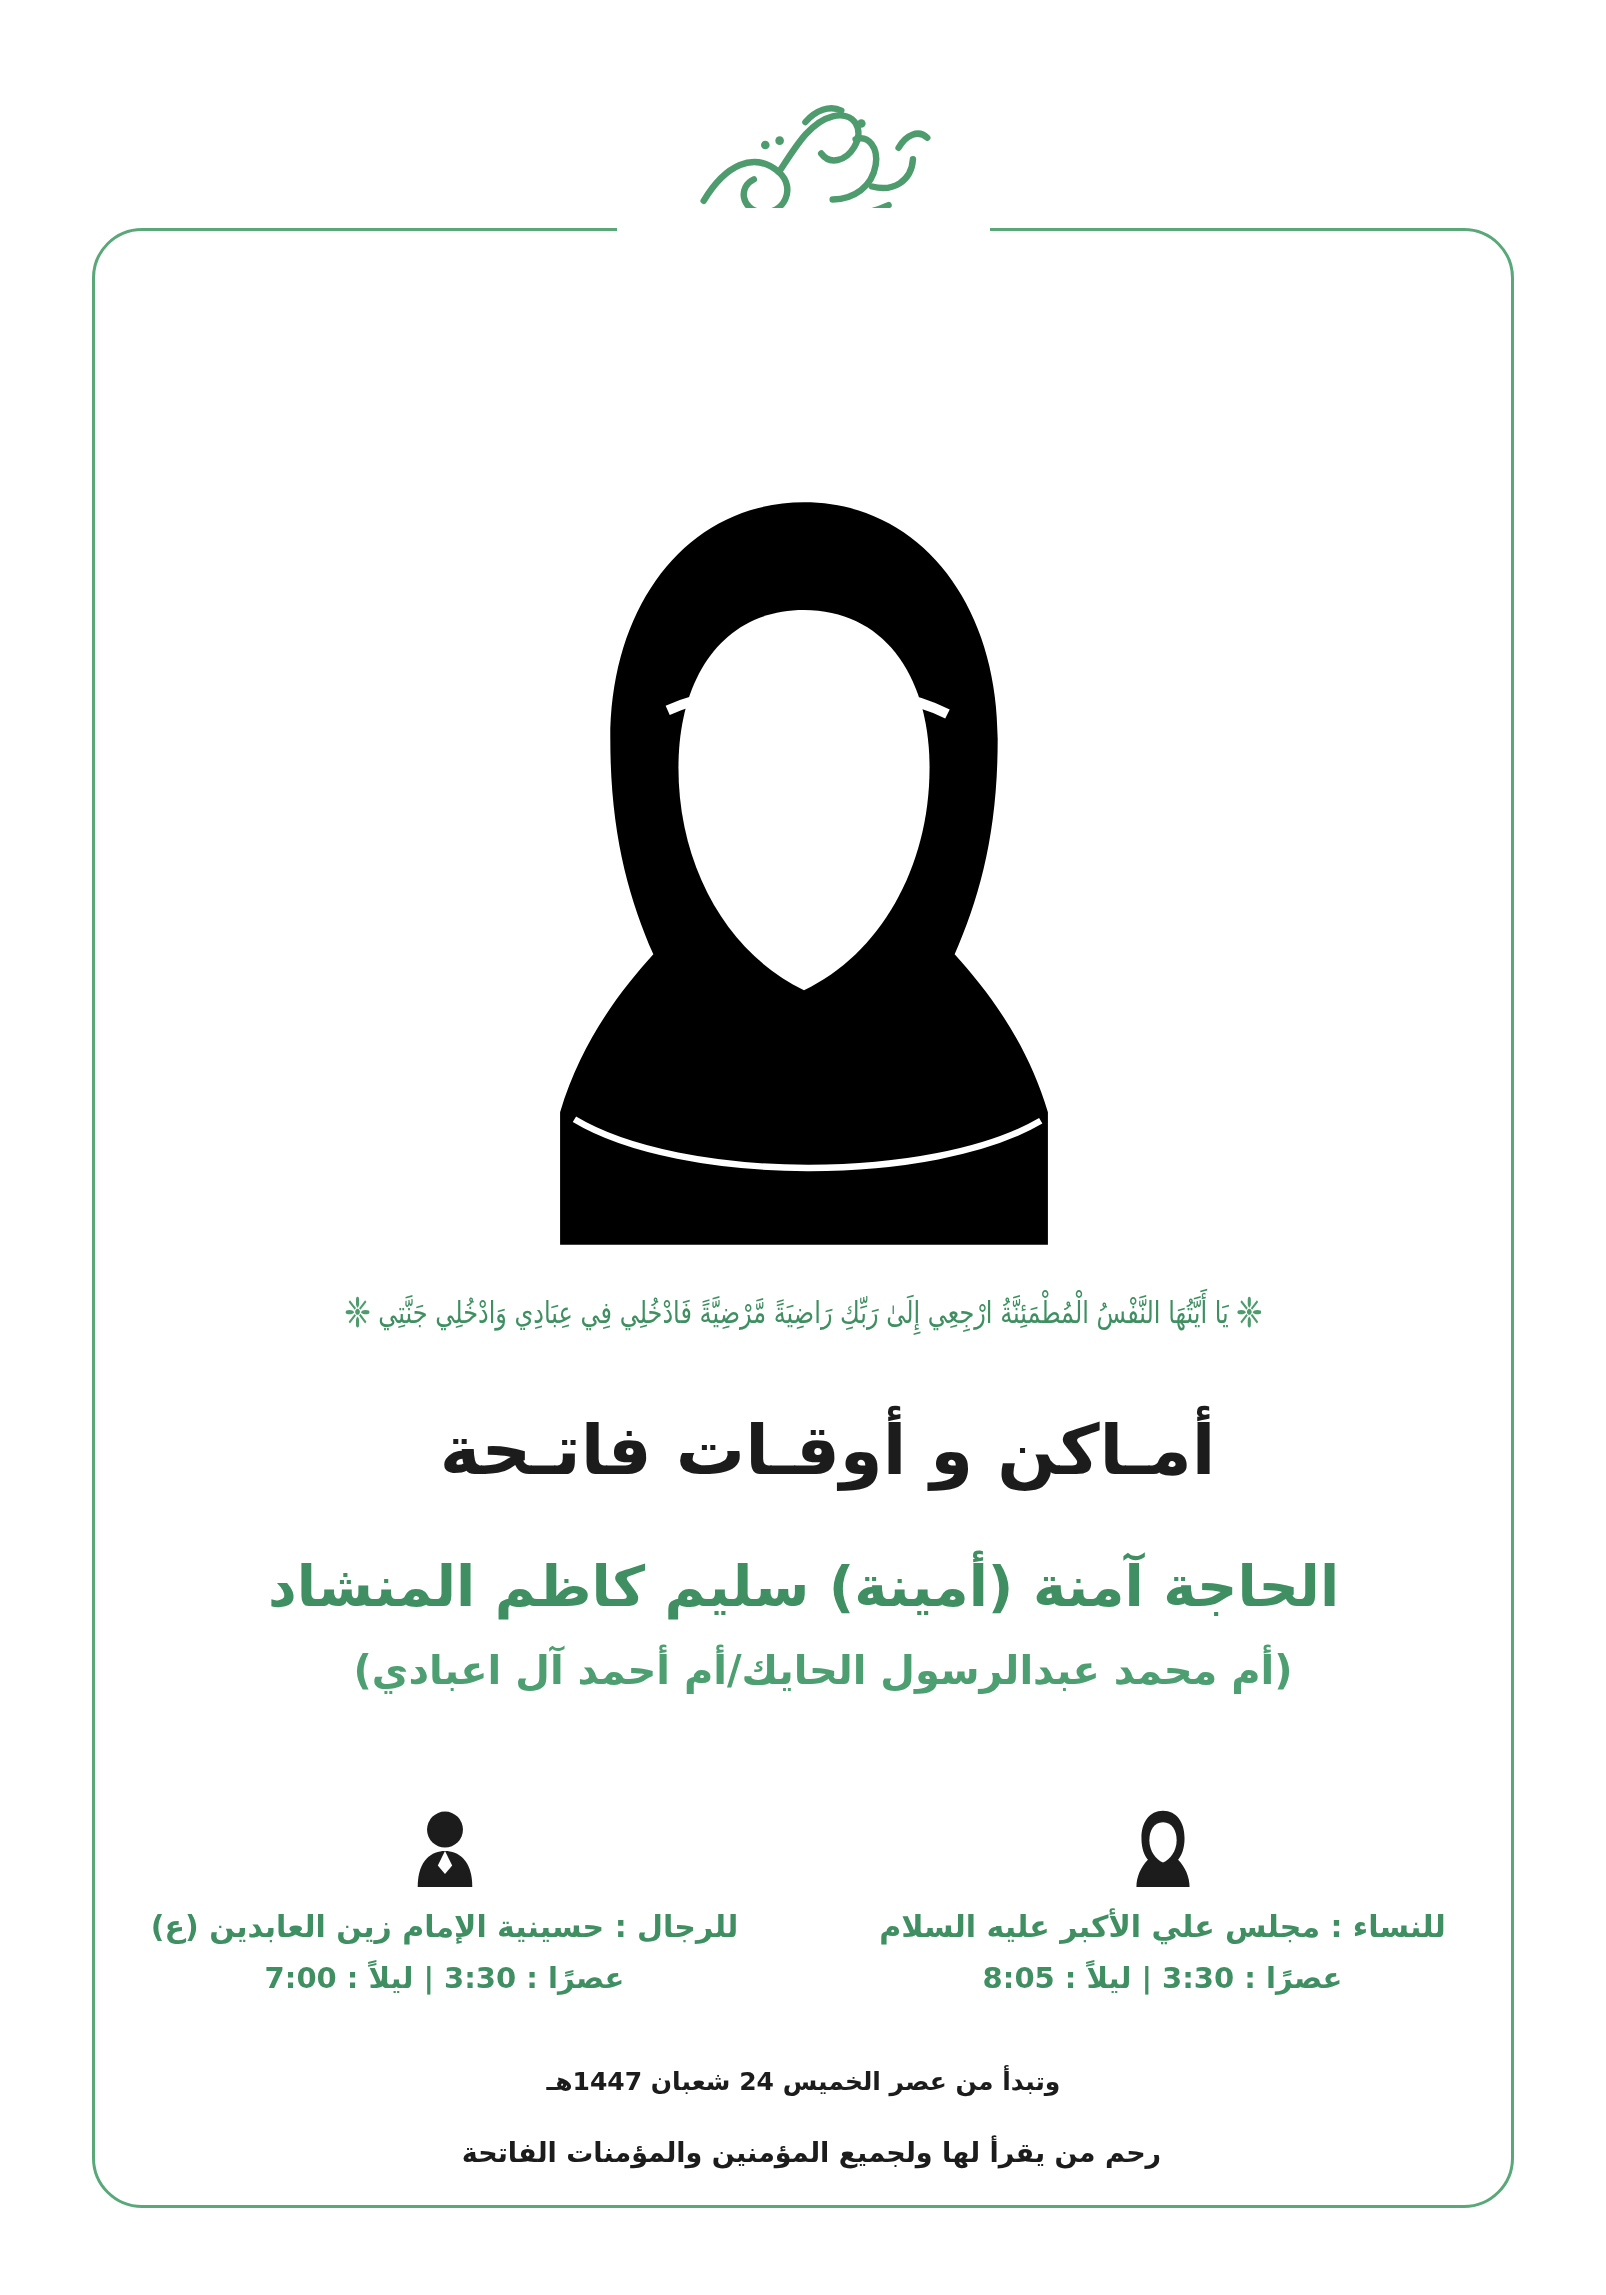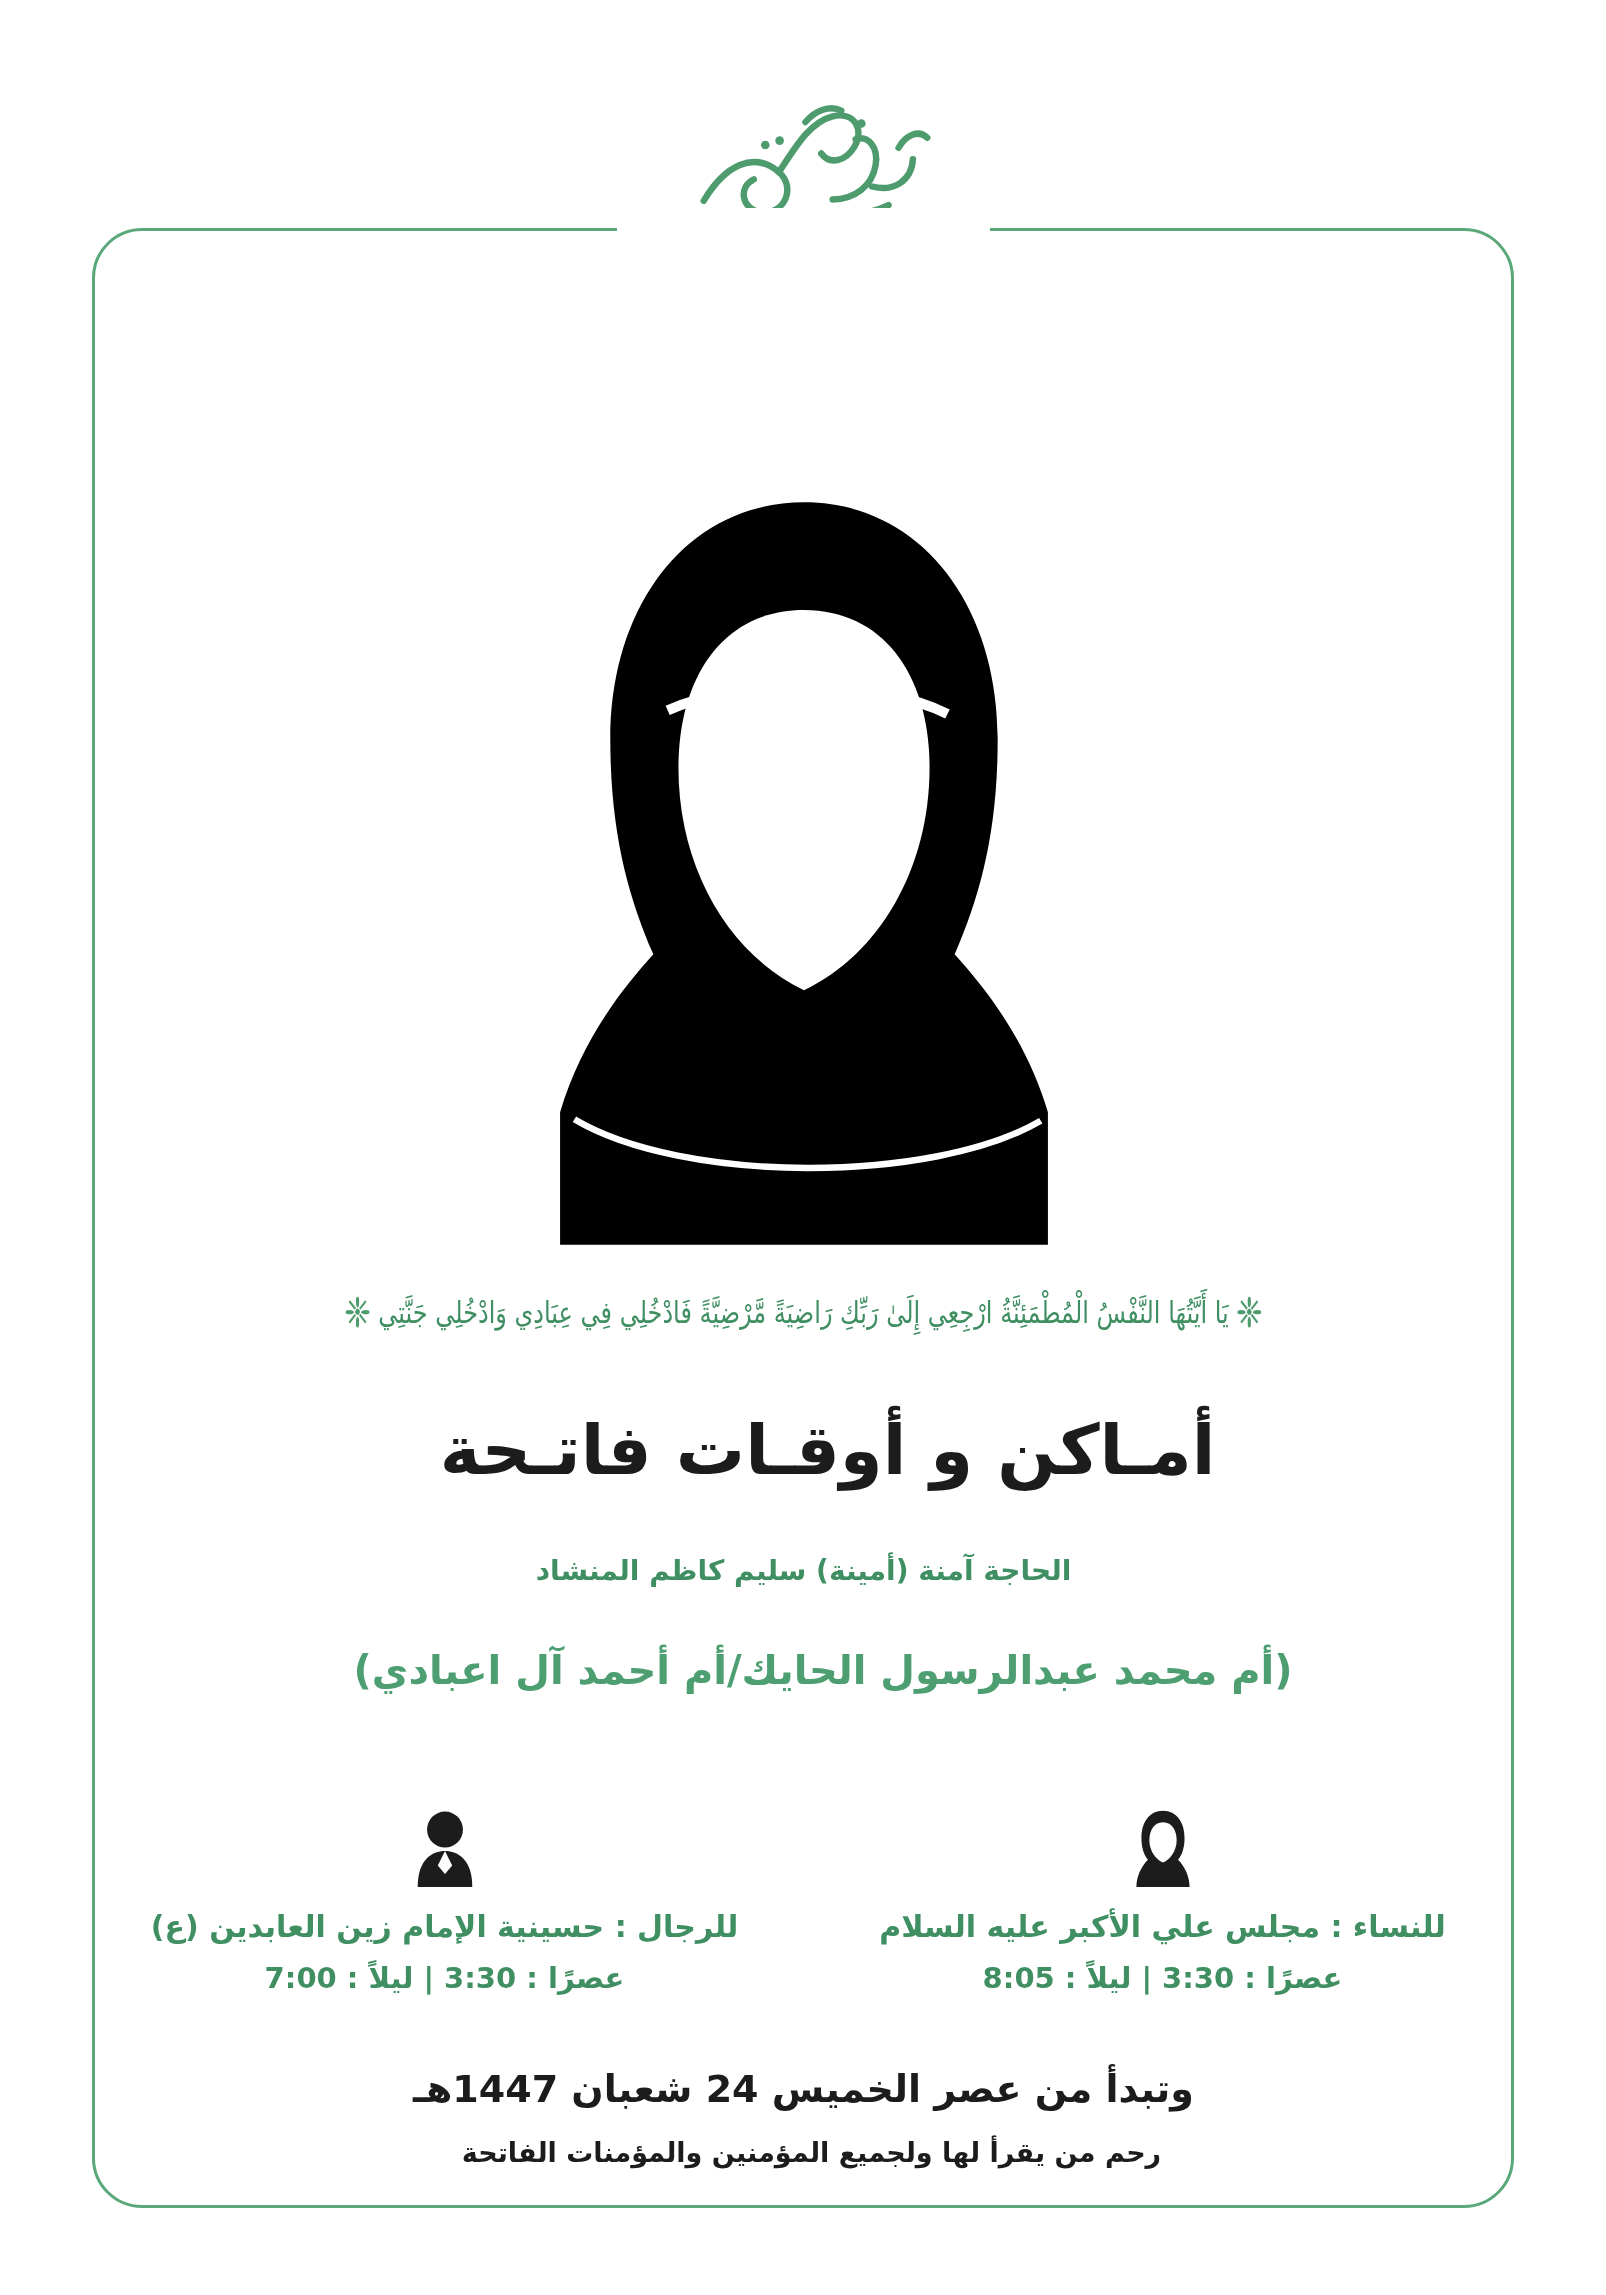--- a/index.html
+++ b/index.html
@@ -113,21 +113,21 @@
     direction: rtl;
     padding-left: 48px;
   }
 
   .name-main {
     position: absolute;
     left: 0;
     right: 0;
     top: 1554px;
     text-align: center;
-    font-size: 28px;
+    font-size: 56px;
     font-weight: bold;
     color: #3f8f62;
     direction: rtl;
   }
 
   .name-alt {
     position: absolute;
     left: 0;
     right: 0;
     top: 1647px;
@@ -176,21 +176,21 @@
     color: #3f8f62;
     direction: rtl;
   }
 
   .start-note {
     position: absolute;
     left: 0;
     right: 0;
     top: 2067px;
     text-align: center;
-    font-size: 38px;
+    font-size: 25px;
     font-weight: bold;
     color: #1c1c1c;
     direction: rtl;
   }
   .dua-note {
     position: absolute;
     left: 0;
     right: 0;
     top: 2137px;
     text-align: center;

